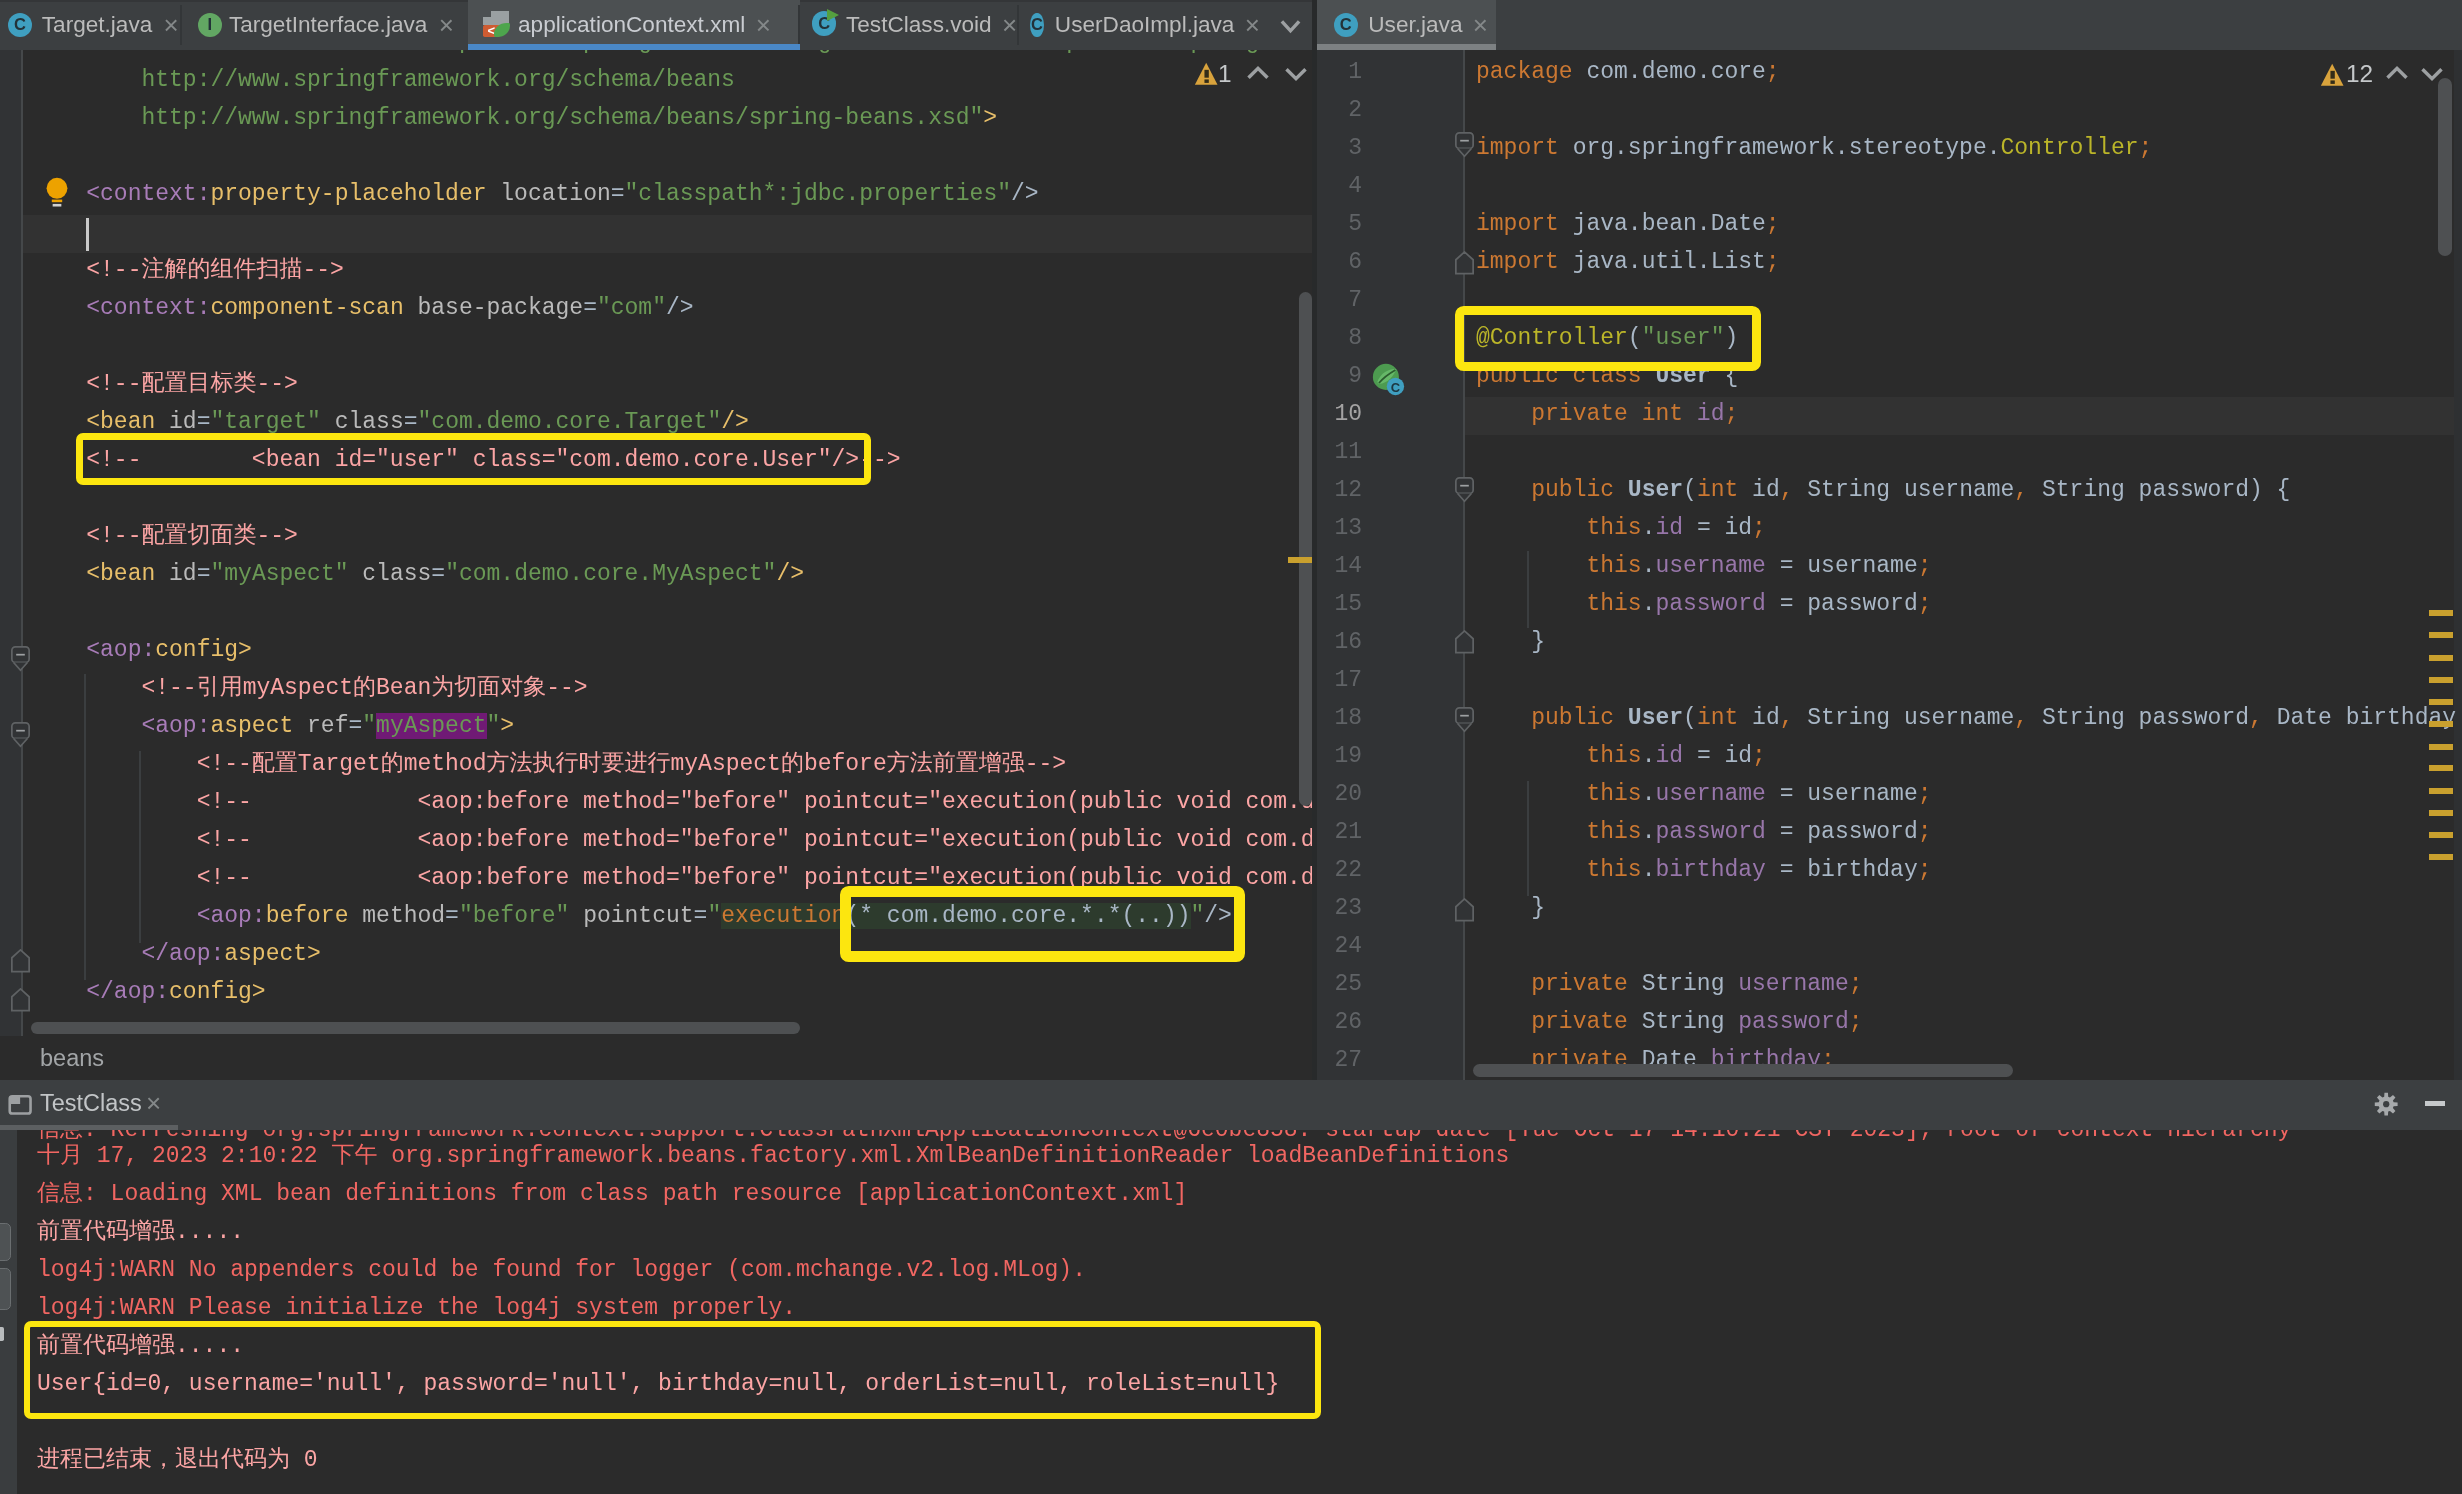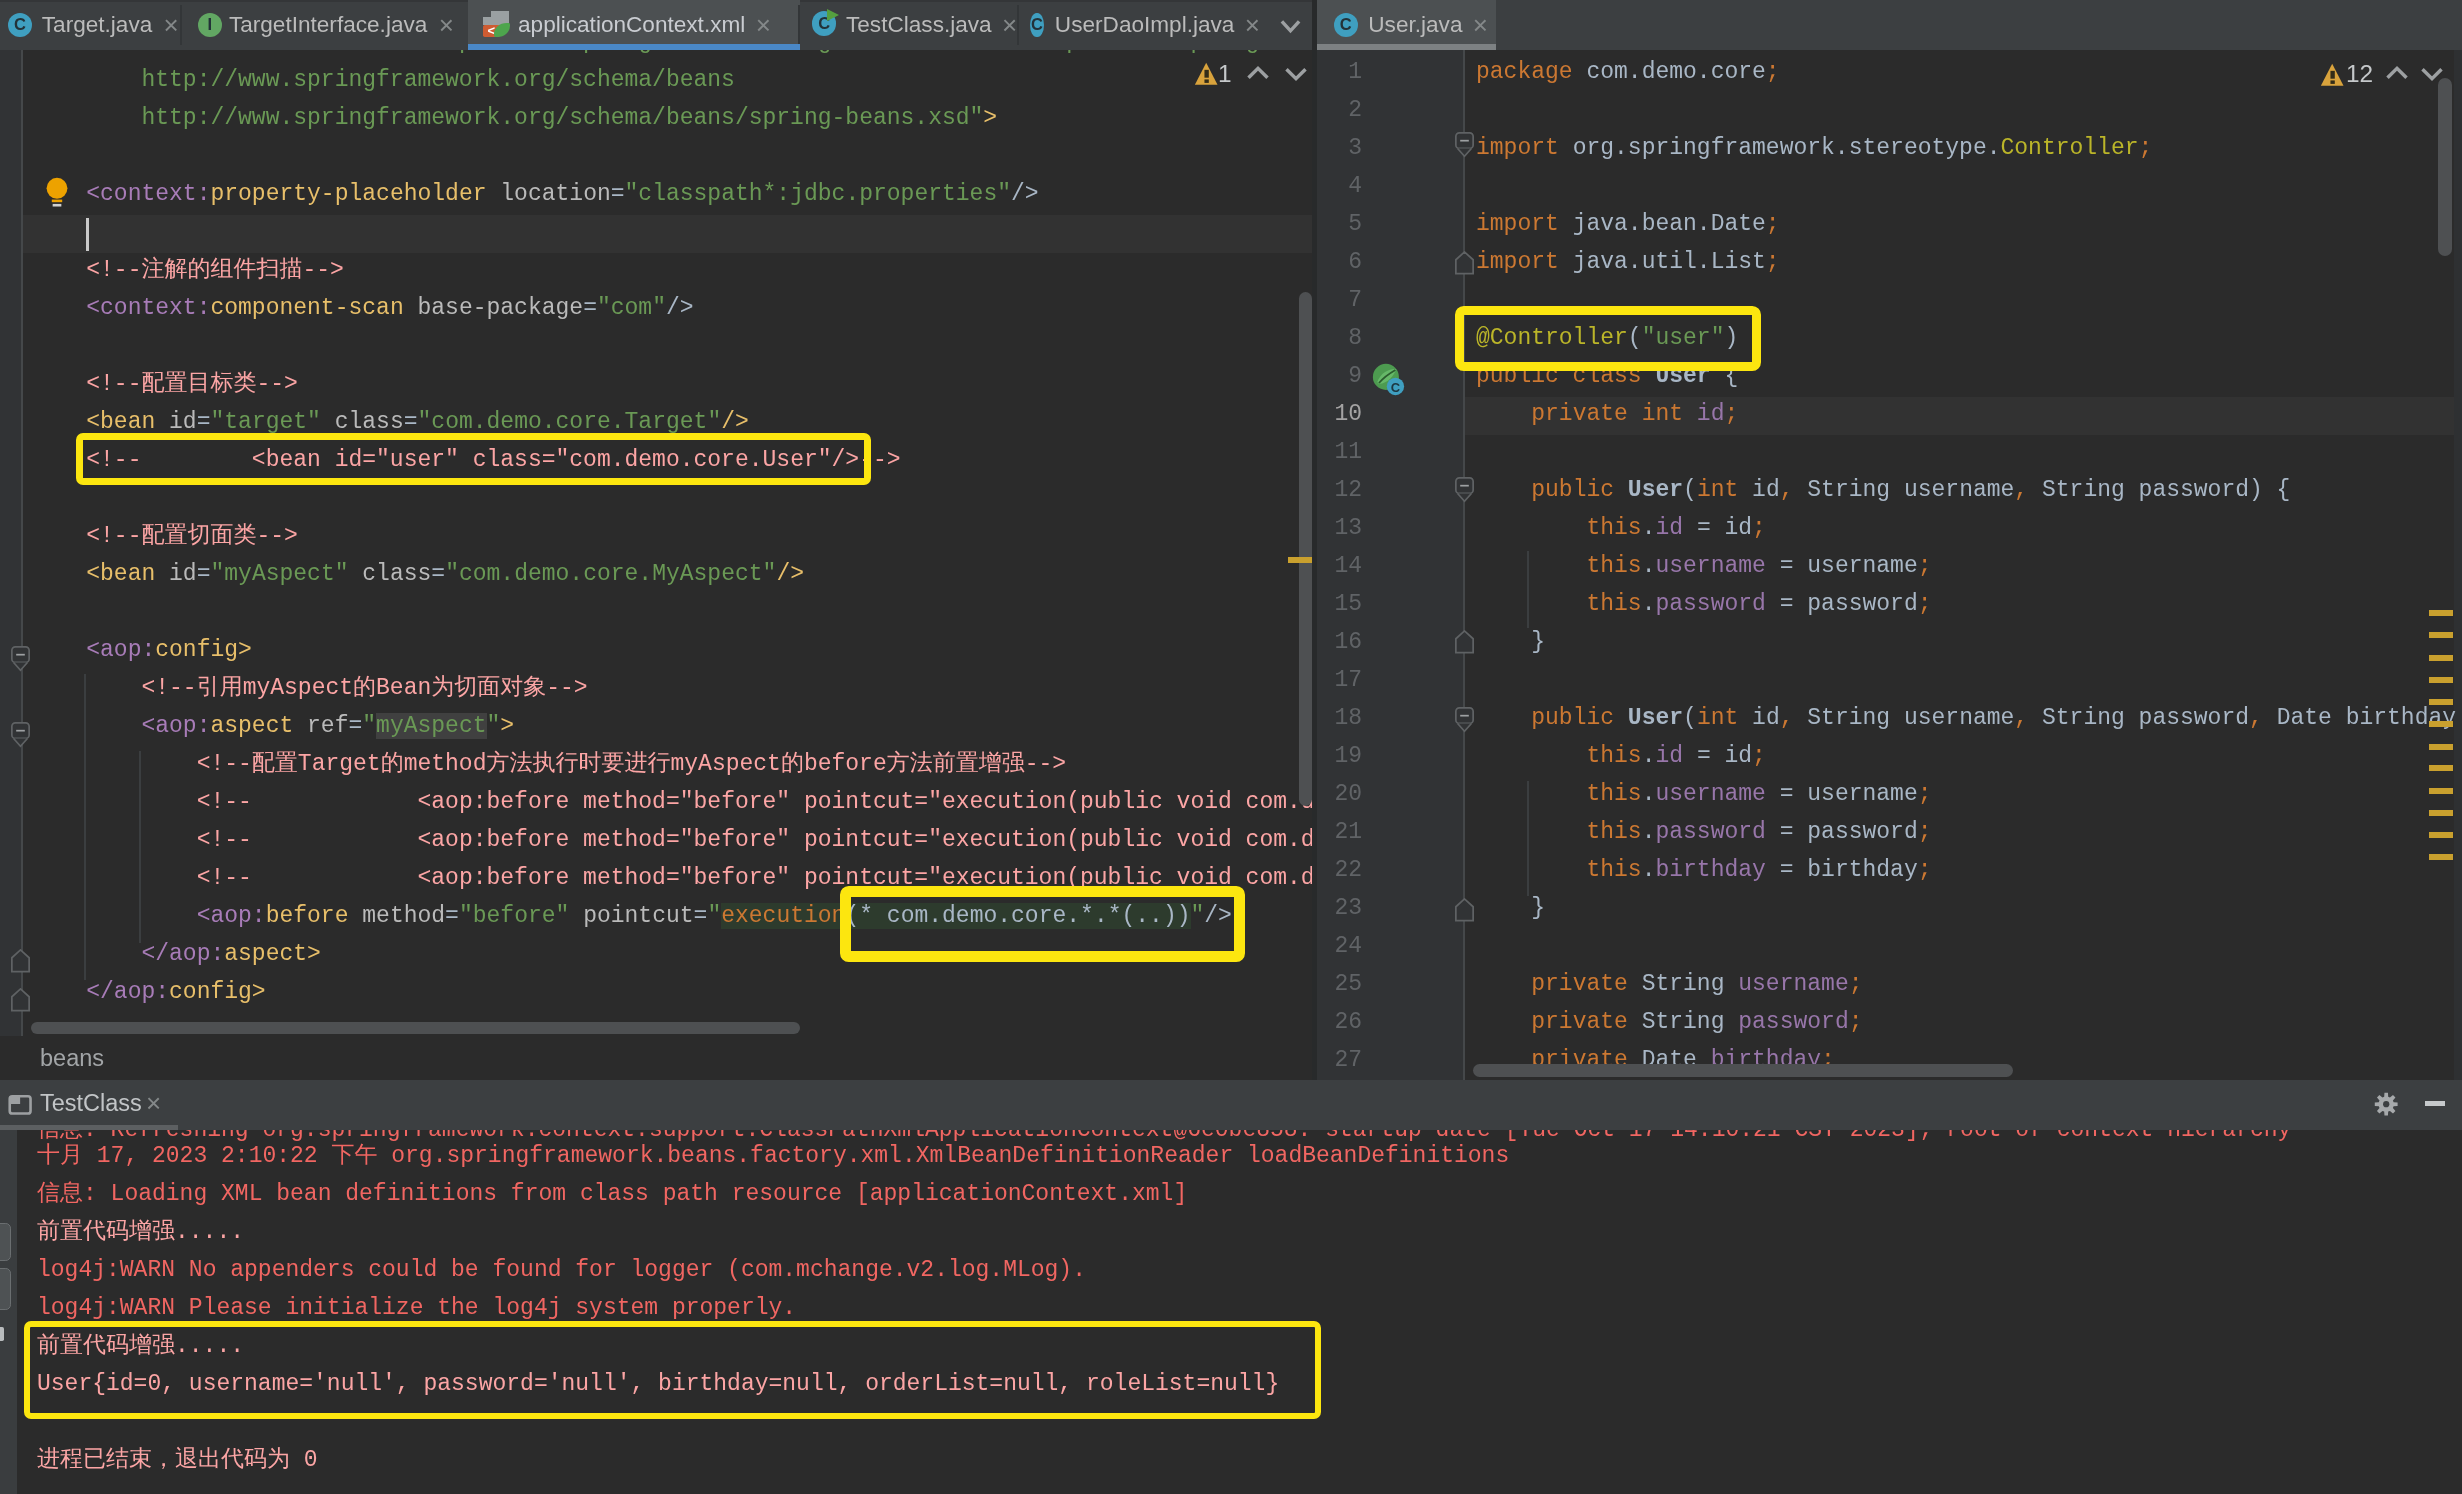--- a/index.html
+++ b/index.html
@@ -39,21 +39,21 @@
   </div>
   <span class="tabtxt" style="margin-left:50px;color:#c9ccd1">applicationContext.xml</span>
   <span class="x" style="margin-left:10.4px">×</span>
 </div>
 <div class="abs" style="left:468px;top:44px;width:332px;height:6.1px;background:#4a88c7;z-index:3"></div>
 <div class="tab" style="left:799px;width:219px">
   <div class="abs" style="left:13px;top:11.3px;width:26px;height:26px">
     <div class="ci" style="background:#3f9fc0">C</div>
     <div class="abs" style="left:15px;top:-2.6px;width:0;height:0;border-left:12.2px solid #55a03f;border-top:6.1px solid transparent;border-bottom:6.1px solid transparent"></div>
   </div>
-  <span class="tabtxt" style="margin-left:47px">TestClass.java</span>
+  <span class="tabtxt" style="margin-left:47px">TestClass.void</span>
   <span class="x" style="margin-left:10.4px">×</span>
 </div>
 <div class="abs" style="left:798px;top:5.2px;width:1.7px;height:40px;background:#333638"></div>
 <div class="abs" style="left:1017px;top:5.2px;width:1.7px;height:40px;background:#333638"></div>
 <div class="tab" style="left:1018px;width:242px">
   <div class="ci" style="margin-left:12.2px;background:#3f9fc0">C</div>
   <span class="tabtxt" style="margin-left:11.3px">UserDaoImpl.java</span>
   <span class="x" style="margin-left:10.4px">×</span>
 </div>
 <svg class="abs" style="left:1275px;top:15.7px" width="31" height="21" viewBox="0 0 36 24">
@@ -90,21 +90,21 @@
 
     <span class="c">&lt;!--配置目标类--&gt;</span>
     <span class="y">&lt;bean </span><span class="a">id</span><span class="w">=</span><span class="g">"target" </span><span class="a">class</span><span class="w">=</span><span class="g">"com.demo.core.Target"</span><span class="y">/&gt;</span>
     <span class="c">&lt;!--        &lt;bean id="user" class="com.demo.core.User"/&gt;--&gt;</span>
 
     <span class="c">&lt;!--配置切面类--&gt;</span>
     <span class="y">&lt;bean </span><span class="a">id</span><span class="w">=</span><span class="g">"myAspect" </span><span class="a">class</span><span class="w">=</span><span class="g">"com.demo.core.MyAspect"</span><span class="y">/&gt;</span>
 
     <span class="p">&lt;aop:</span><span class="y">config&gt;</span>
         <span class="c">&lt;!--引用myAspect的Bean为切面对象--&gt;</span>
-        <span class="p">&lt;aop:</span><span class="y">aspect </span><span class="a">ref</span><span class="w">=</span><span class="g">"<span style="background:#404040">myAspect</span>"</span><span class="y">&gt;</span>
+        <span class="p">&lt;aop:</span><span class="y">aspect </span><span class="a">ref</span><span class="w">=</span><span class="g">"<span style="background:#701a75">myAspect</span>"</span><span class="y">&gt;</span>
             <span class="c">&lt;!--配置Target的method方法执行时要进行myAspect的before方法前置增强--&gt;</span>
             <span class="c">&lt;!--            &lt;aop:before method="before" pointcut="execution(public void com.demo.core.Target.method())"/&gt;--&gt;</span>
             <span class="c">&lt;!--            &lt;aop:before method="before" pointcut="execution(public void com.demo.core.Target.method())"/&gt;--&gt;</span>
             <span class="c">&lt;!--            &lt;aop:before method="before" pointcut="execution(public void com.demo.core.Target.method())"/&gt;--&gt;</span>
             <span class="p">&lt;aop:</span><span class="y">before </span><span class="a">method</span><span class="w">=</span><span class="g">"before" </span><span class="a">pointcut</span><span class="w">=</span><span class="g">"</span><span style="background:#2d3b2d"><span class="o">execution</span><span class="w">(* com.demo.core.*.*(..))</span></span><span class="g">"</span><span class="w">/&gt;</span>
         <span class="p">&lt;/aop:</span><span class="y">aspect&gt;</span>
     <span class="p">&lt;/aop:</span><span class="y">config&gt;</span></pre>
 
   <div class="abs" style="left:86px;top:168px;width:2.6px;height:33px;background:#c9c9c9;z-index:12"></div>
 

